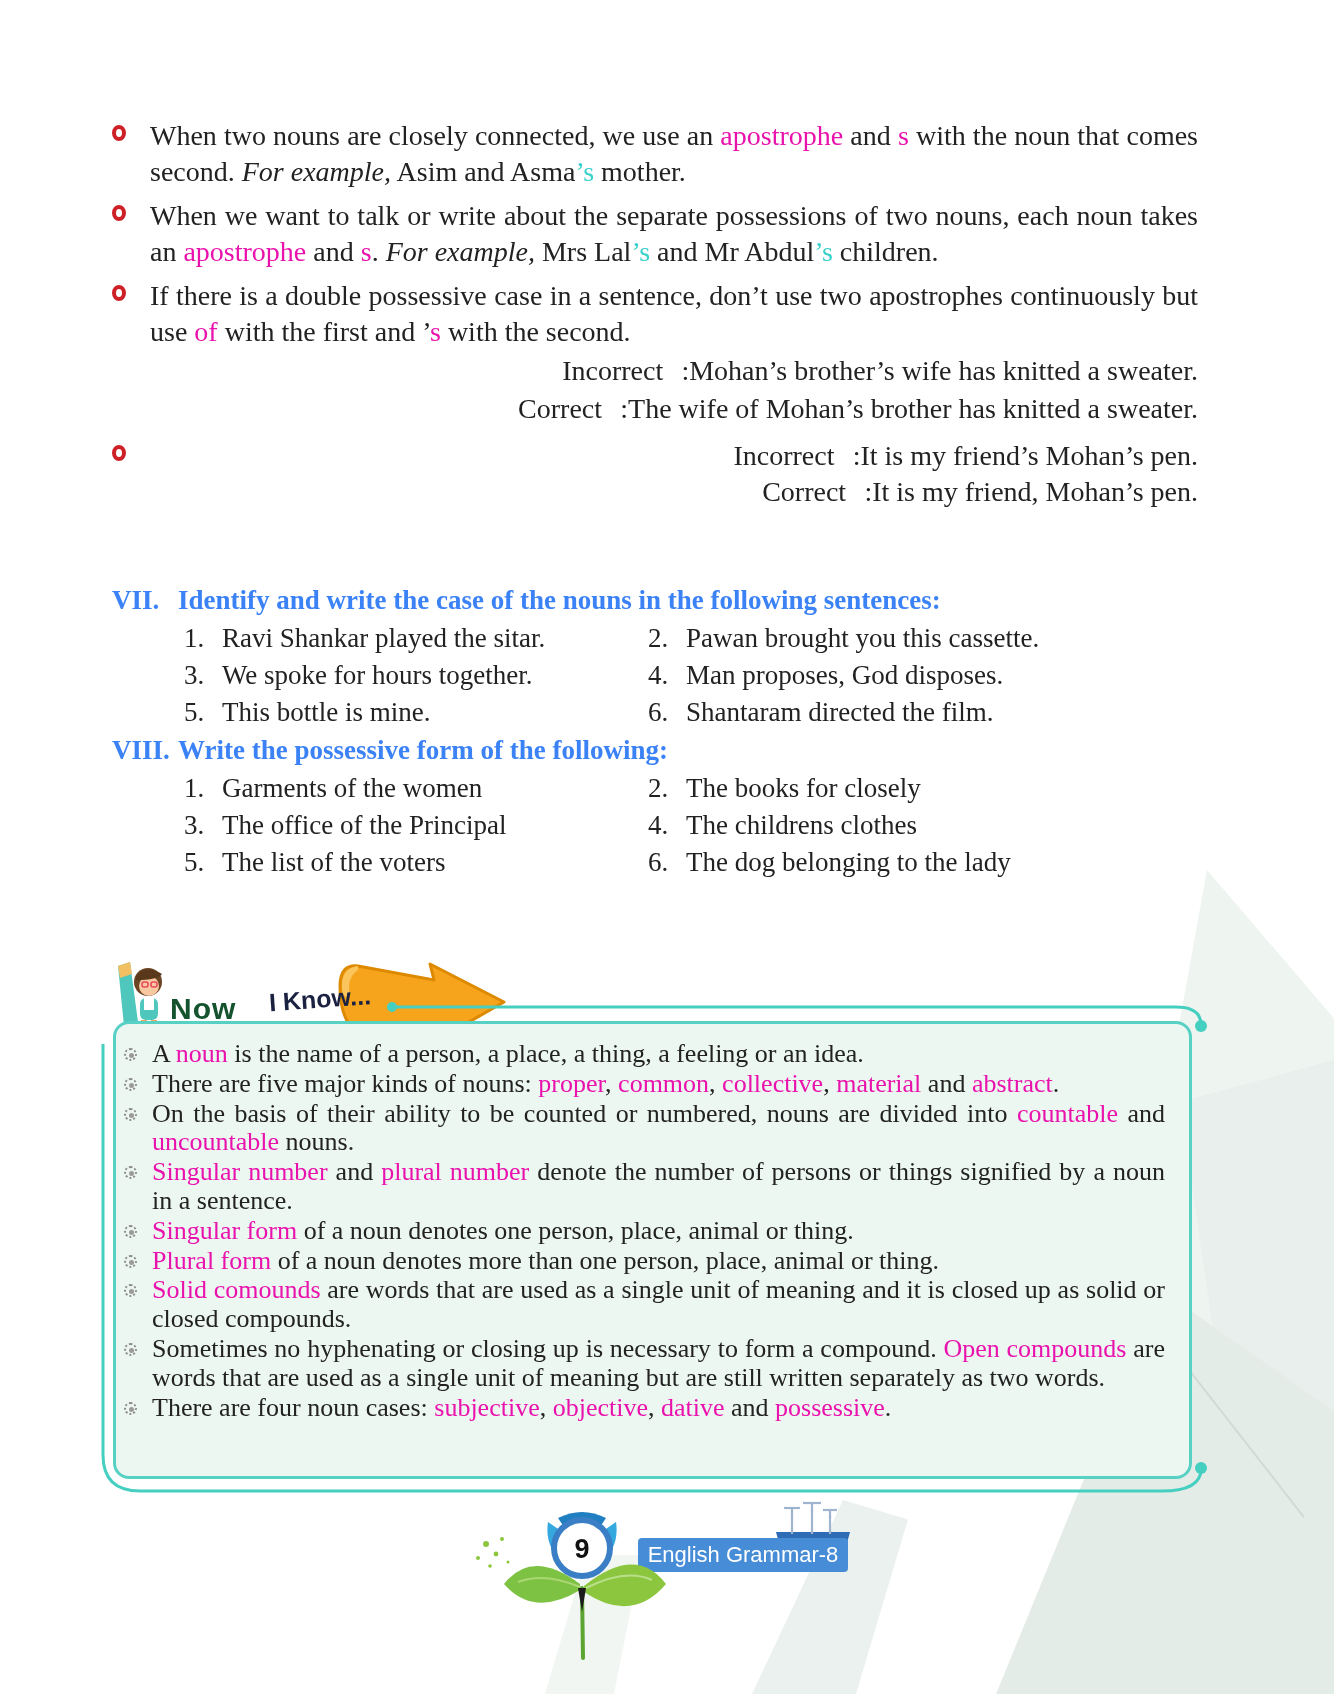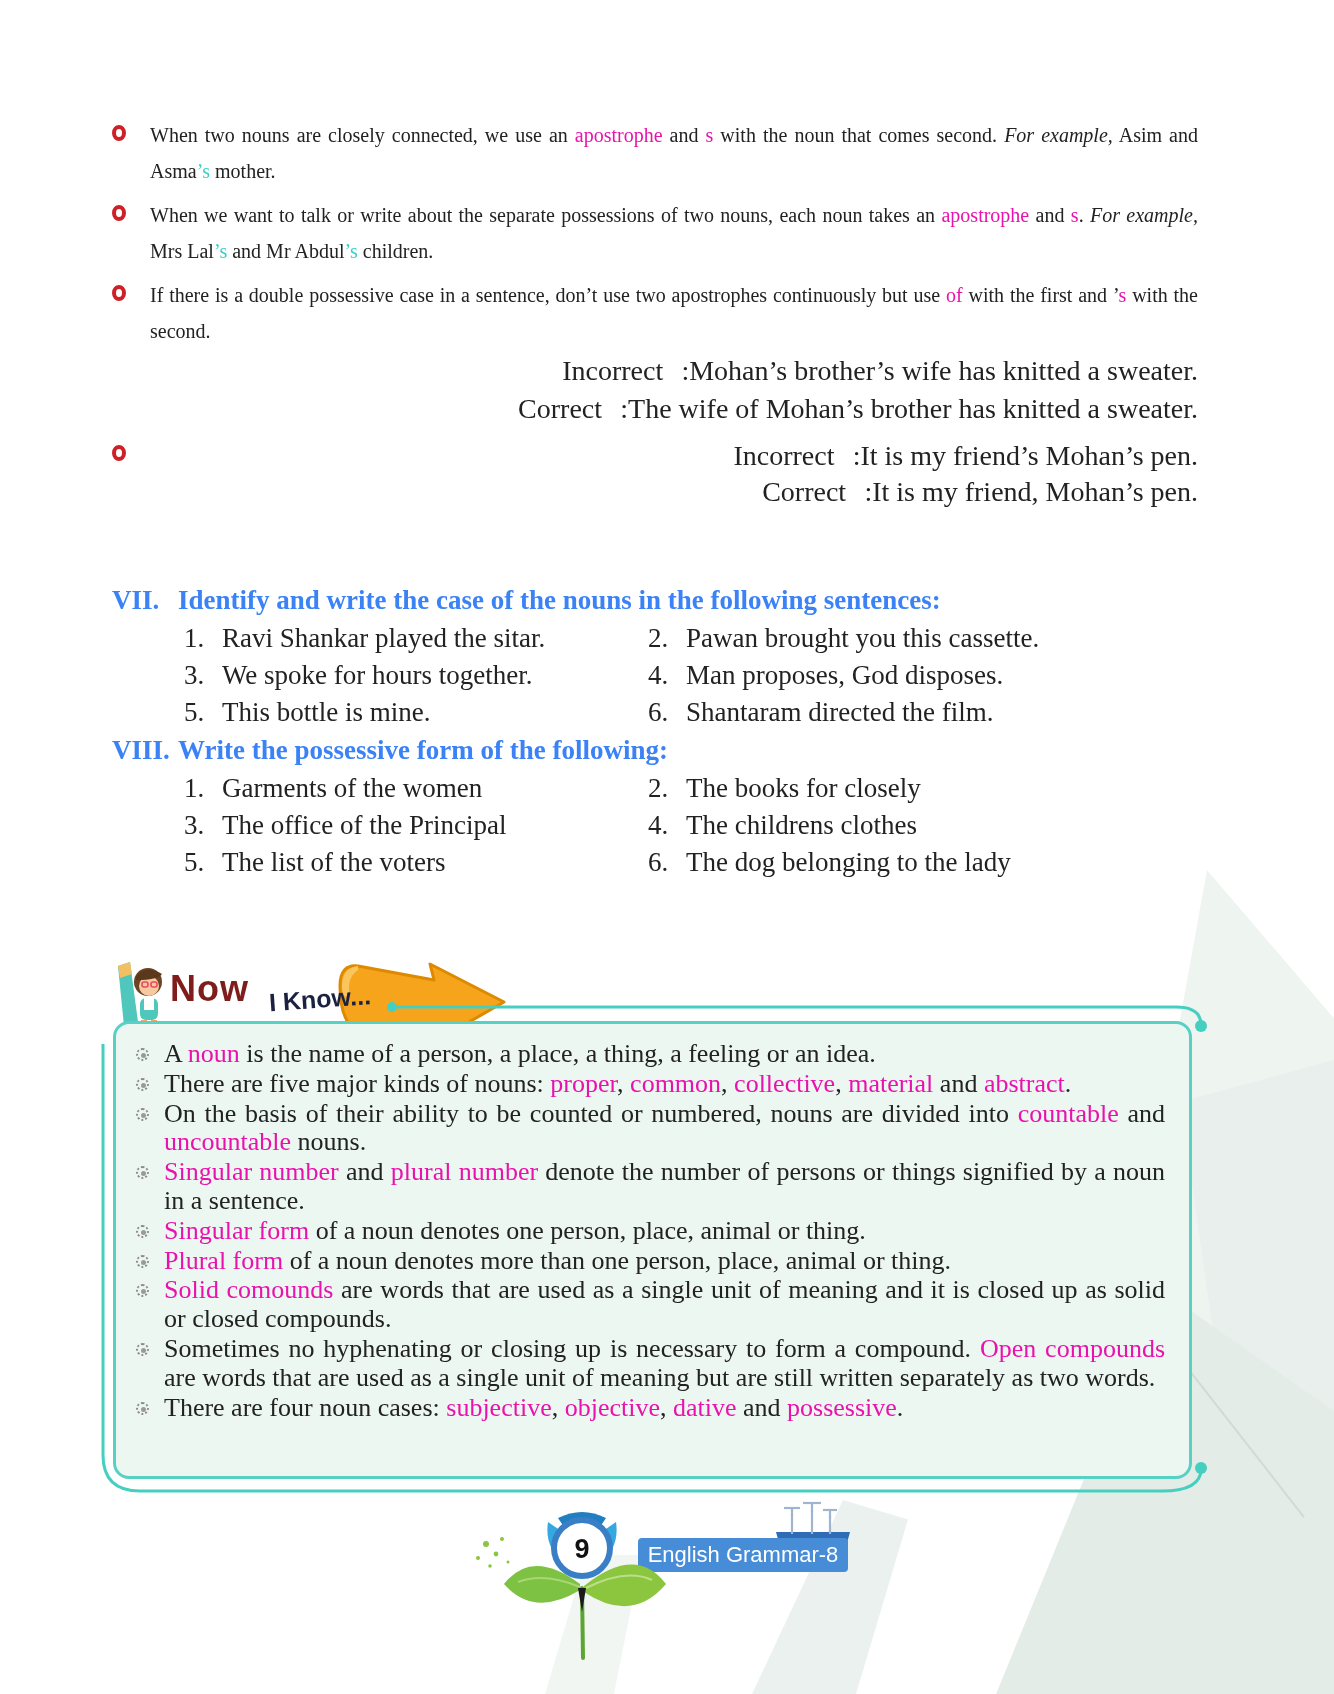--- a/index.html
+++ b/index.html
@@ -25,21 +25,21 @@
     background:#f1f6f3; clip-path:polygon(18% 0, 42% 0, 30% 100%, 0 100%); }
   .bg-leaf-center2 { left:700px; top:1500px; width:260px; height:194px;
     background:#eaf1ee; clip-path:polygon(55% 0, 80% 10%, 60% 100%, 20% 100%); }
 
   
   .intro { position:absolute; left:112px; top:118px; width:1086px; }
   .intro-item { display:flex; margin-bottom:9px; }
   .ring-bullet { flex:0 0 38px; padding-top:7px; }
   .ring-bullet i { display:block; width:14px; height:16px;
     border:4px solid #cd2027; border-radius:50%; }
-  .intro-text { flex:1; font-size:20px; line-height:35.5px; text-align:justify; }
+  .intro-text { flex:1; font-size:28px; line-height:35.5px; text-align:justify; }
   .s-m { color:#e912ad; }
   .s-c { color:#3ad0ca; }
   .s-i { font-style:italic; }
   .examples { margin:3px 0 2px 40px; }
   .example { font-size:28px; line-height:37.5px;text-align:right; }
   .ex-label { display:inline-block; width:136px; }
   .ex-colon { display:inline-block; width:26px; }
 
   
   .exercise { position:absolute; left:112px; width:1086px; }
@@ -48,33 +48,33 @@
   .ex-heading { font-size:27px; font-weight:700; color:#3b82f6; display:flex; }
   .ex-heading .roman { width:66px; }
   .ex-grid { margin:10px 0 0 72px; display:grid; grid-template-columns:464px auto;
     row-gap:13px; font-size:27px; line-height:24px; }
   .ex-item { display:flex; }
   .ex-item .num { width:38px; }
 
   
   .niw-badge { position:absolute; left:104px; top:956px; width:420px; height:90px; }
   .mascot { position:absolute; left:4px; top:4px; }
-  .now-word { position:absolute; left:66px; top:12px;
-    font-family:"Liberation Sans", sans-serif; font-size:36px; font-weight:900;
-    color:#7f1d1d; letter-spacing:1px;
+  .now-word { position:absolute; left:66px; top:36px;
+    font-family:"Liberation Sans", sans-serif; font-size:30px; font-weight:900;
+    color:#14532d; letter-spacing:1px;
     text-shadow:-2px -2px 0 #fff, 2px -2px 0 #fff, -2px 2px 0 #fff, 2px 2px 0 #fff; }
   .arrow-wrap { position:absolute; left:138px; top:0; }
   .iknow-word { position:absolute; left:165px; top:28px; width:120px;
     font-family:"Liberation Sans", sans-serif; font-size:25px; font-weight:900;
     color:#1b2140; transform:rotate(-4deg); }
 
   
   .niw-box { position:absolute; left:113px; top:1021px; width:1079px; height:458px;
     background:#edf7f2; border:3px solid #56d1c4; border-radius:16px;
-    padding:16px 24px 8px 18px; }
+    padding:16px 24px 8px 6px; }
   .niw-row { display:flex; margin-bottom:1px; }
   .sun-bullet { flex:0 0 30px; padding-top:8px; padding-left:2px; }
   .sun-bullet i { position:relative; display:block; width:13px; height:13px;
     border:2px dotted #8b8b8b; border-radius:50%; }
   .sun-bullet i::after { content:""; position:absolute; left:3px; top:3px;
     width:5px; height:5px; background:#9a9a9a; border-radius:50%; }
   .niw-text { flex:1; font-size:26px; line-height:28.8px; text-align:justify; }
 
   
   .accent-svg { position:absolute; left:0; top:0; pointer-events:none; }

